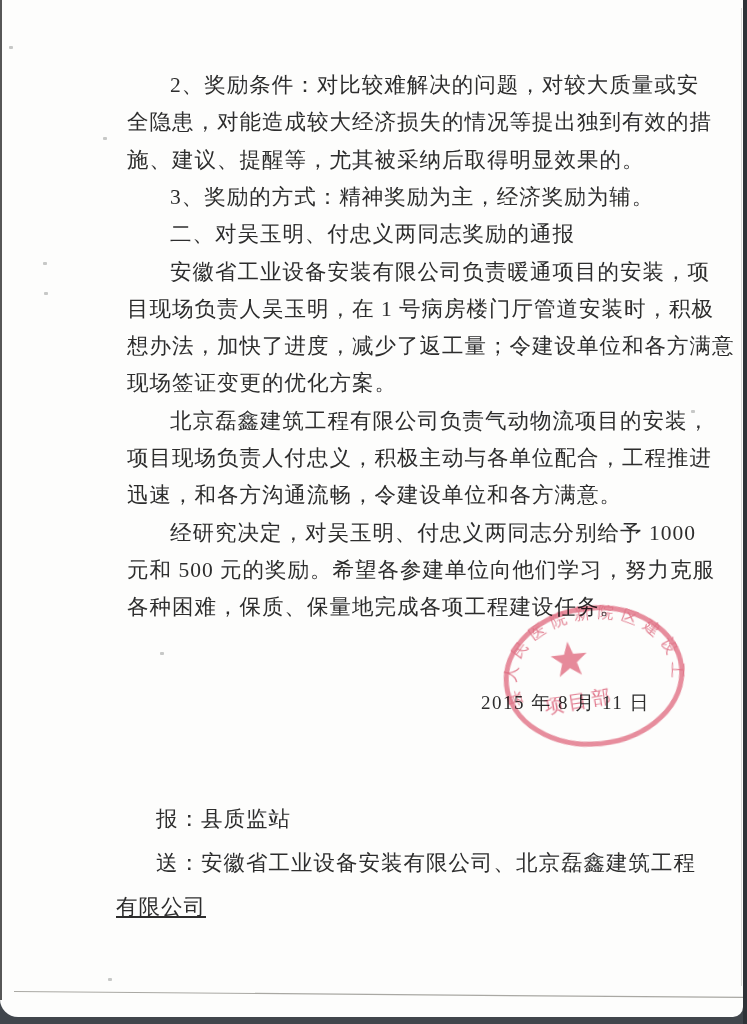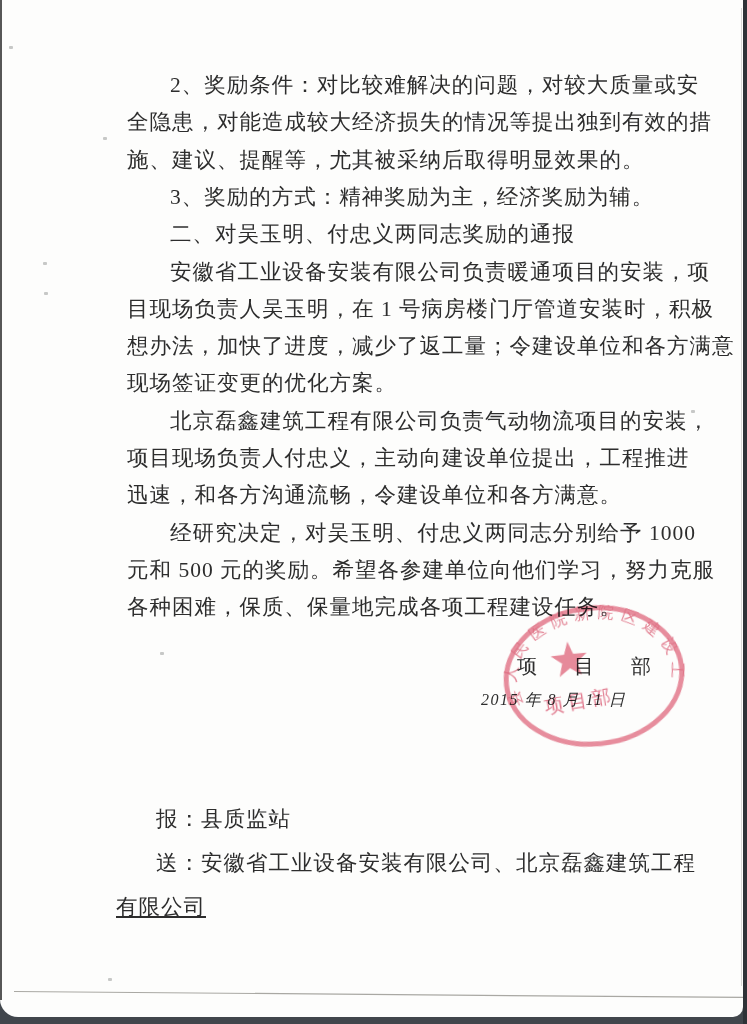--- a/index.html
+++ b/index.html
@@ -7,22 +7,22 @@
         font-family:"Liberation Serif","DejaVu Serif",serif;}
   .paper{position:absolute;left:0;top:0;right:0;bottom:7px;background:#fdfdfc;
          border-radius:0 0 10px 18px;}
   
   .line{position:absolute;left:127px;font-size:21.5px;line-height:28px;color:#2d2d2d;
         letter-spacing:1px;white-space:pre;}
   .line.indent{margin-left:43px;}
   
   .sig-dept{position:absolute;left:517px;top:653px;font-size:20px;letter-spacing:9px;
             color:#2d2d2d;white-space:pre;}
-  .sig-date{position:absolute;left:481px;top:690px;font-size:16px;letter-spacing:1.5px;
-            color:#2d2d2d;white-space:pre;font-style:italic;}
+  .sig-date{position:absolute;left:481px;top:690px;font-size:19px;letter-spacing:1.5px;
+            color:#2d2d2d;white-space:pre;}
   
   .note{position:absolute;font-size:21.5px;color:#2d2d2d;letter-spacing:1px;white-space:pre;}
   .note-0{left:156px;top:804px;}
   .note-1{left:156px;top:848px;}
   .note-2{left:116px;top:892px;text-decoration:underline;}
   
   .stamp{position:absolute;left:480px;top:585px;mix-blend-mode:multiply;opacity:.88;}
   .seal-arc{font-family:"Liberation Serif","DejaVu Serif",serif;font-size:16px;
             letter-spacing:7px;}
   .seal-inner{font-family:"Liberation Serif","DejaVu Serif",serif;font-size:19px;}
@@ -45,28 +45,27 @@
         <div class="line indent" style="top: 71px;">2、奖励条件：对比较难解决的问题，对较大质量或安</div>
         <div class="line" style="top: 108.3px;">全隐患，对能造成较大经济损失的情况等提出独到有效的措</div>
         <div class="line" style="top: 145.6px;">施、建议、提醒等，尤其被采纳后取得明显效果的。</div>
         <div class="line indent" style="top: 182.9px;">3、奖励的方式：精神奖励为主，经济奖励为辅。</div>
         <div class="line indent" style="top: 220.2px;">二、对吴玉明、付忠义两同志奖励的通报</div>
         <div class="line indent" style="top: 257.5px;">安徽省工业设备安装有限公司负责暖通项目的安装，项</div>
         <div class="line" style="top: 294.8px;">目现场负责人吴玉明，在 1 号病房楼门厅管道安装时，积极</div>
         <div class="line" style="top: 332.1px;">想办法，加快了进度，减少了返工量；令建设单位和各方满意</div>
         <div class="line" style="top: 369.4px;">现场签证变更的优化方案。</div>
         <div class="line indent" style="top: 406.7px;">北京磊鑫建筑工程有限公司负责气动物流项目的安装，</div>
-        <div class="line" style="top: 444px;">项目现场负责人付忠义，主动向建设单位提出，工程推进</div>
+        <div class="line" style="top: 444px;">项目现场负责人付忠义，积极主动与各单位配合，工程推进</div>
         <div class="line" style="top: 481.3px;">迅速，和各方沟通流畅，令建设单位和各方满意。</div>
         <div class="line indent" style="top: 518.6px;">经研究决定，对吴玉明、付忠义两同志分别给予 1000</div>
         <div class="line" style="top: 555.9px;">元和 500 元的奖励。希望各参建单位向他们学习，努力克服</div>
         <div class="line" style="top: 593.2px;">各种困难，保质、保量地完成各项工程建设任务。</div>
       </div>
 
-    <div class="sig-dept">项  目  部</div>
     <div class="sig-date">2015 年 8 月 11 日</div>
 
     <svg class="stamp" width="235" height="190" viewBox="475 585 235 190">
       <defs>
         <filter id="inkblur" x="-10%" y="-10%" width="120%" height="120%">
           <feGaussianBlur stdDeviation="0.55"></feGaussianBlur>
         </filter>
       </defs>
       <g filter="url(#inkblur)" transform="rotate(-6 589 676)">
         <ellipse cx="589" cy="676" rx="88" ry="68" fill="none" stroke="#e0677e" stroke-width="5" stroke-opacity="0.85"></ellipse>

